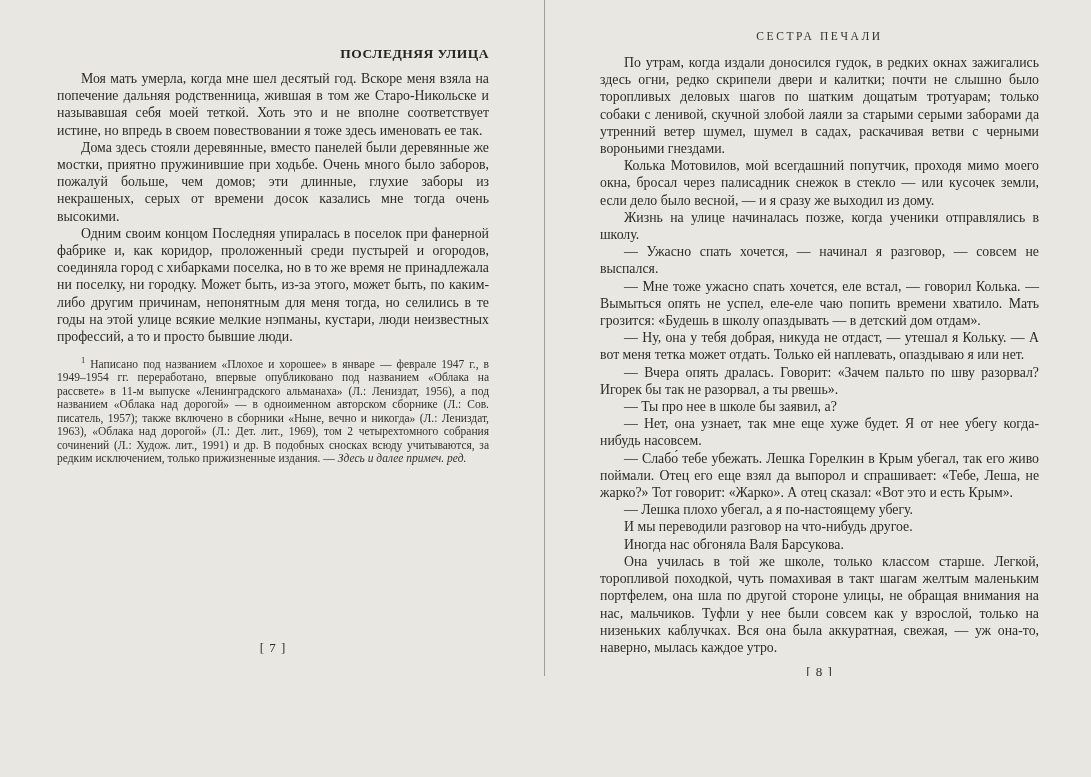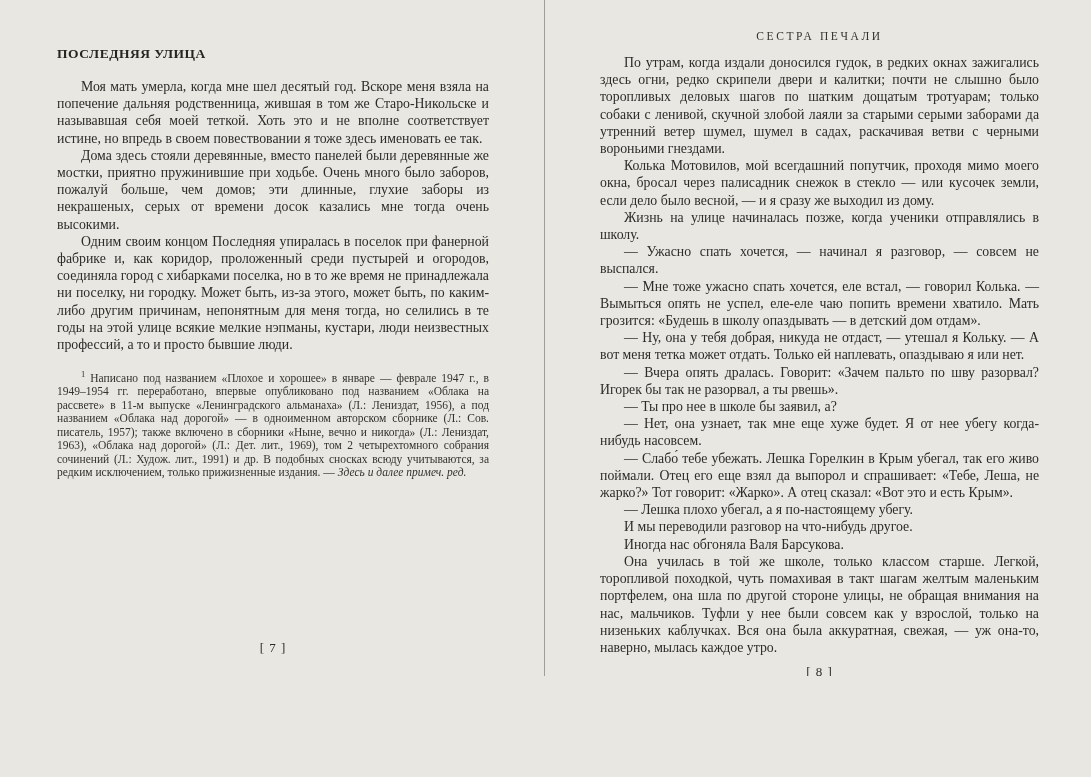--- a/index.html
+++ b/index.html
@@ -28,44 +28,44 @@
     text-align: center;
     letter-spacing: 0.6px;
     margin-bottom: 110px;
     color: #27251f;
   }
   .chapter-title sup { font-size: 11px; font-weight: bold; }
 
   .section-heading {
     font-size: 13.5px;
     font-weight: bold;
-    text-align: left;
+    text-align: right;
     letter-spacing: 0.5px;
-    margin-bottom: 16px;
+    margin-bottom: 8px;
     color: #27251f;
   }
 
   .running-header {
     font-size: 11.5px;
     text-align: center;
     letter-spacing: 2.6px;
     margin-bottom: 12px;
     color: #35332e;
   }
 
   .body-text {
     font-size: 13.8px;
     line-height: 17.2px;
     text-align: justify;
     hyphens: auto;
   }
   .body-text p { text-indent: 24px; }
 
   .footnote {
-    margin-top: 15px;
+    margin-top: 9px;
     font-size: 11.5px;
     line-height: 13.4px;
     text-align: justify;
     hyphens: auto;
     color: #34322d;
   }
   .footnote p { text-indent: 24px; }
   .footnote sup { font-size: 8.5px; }
   .footnote em { font-style: italic; }
 

